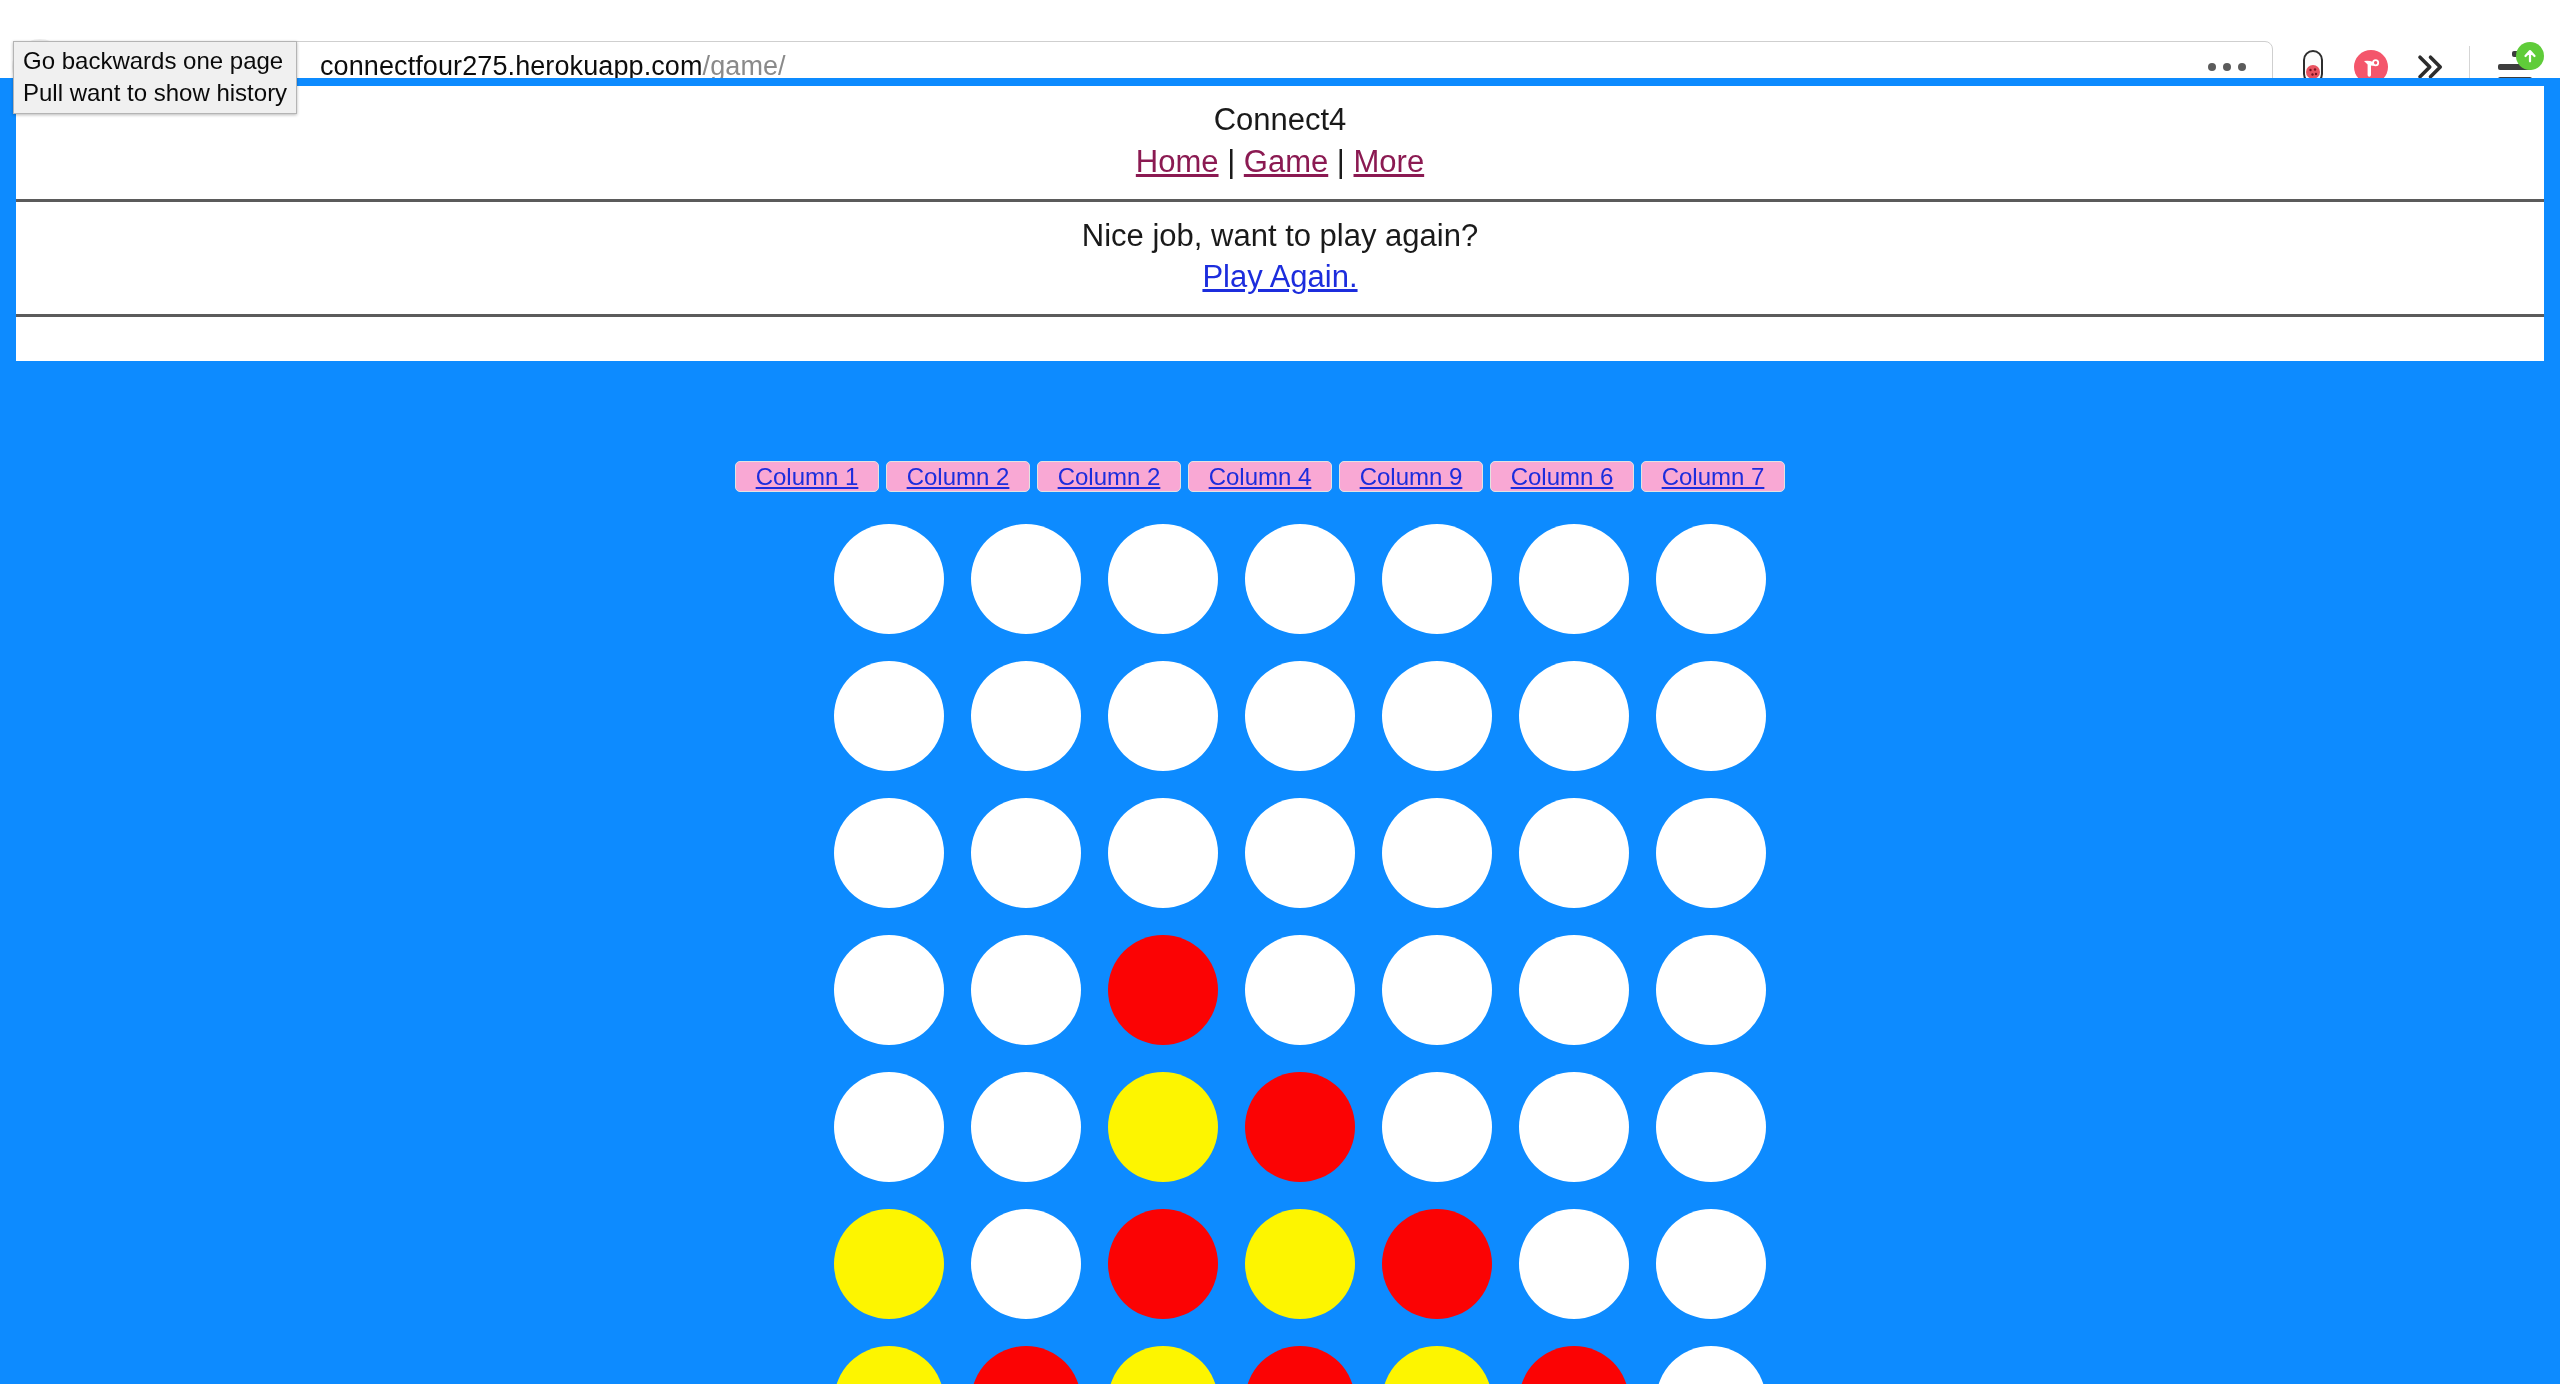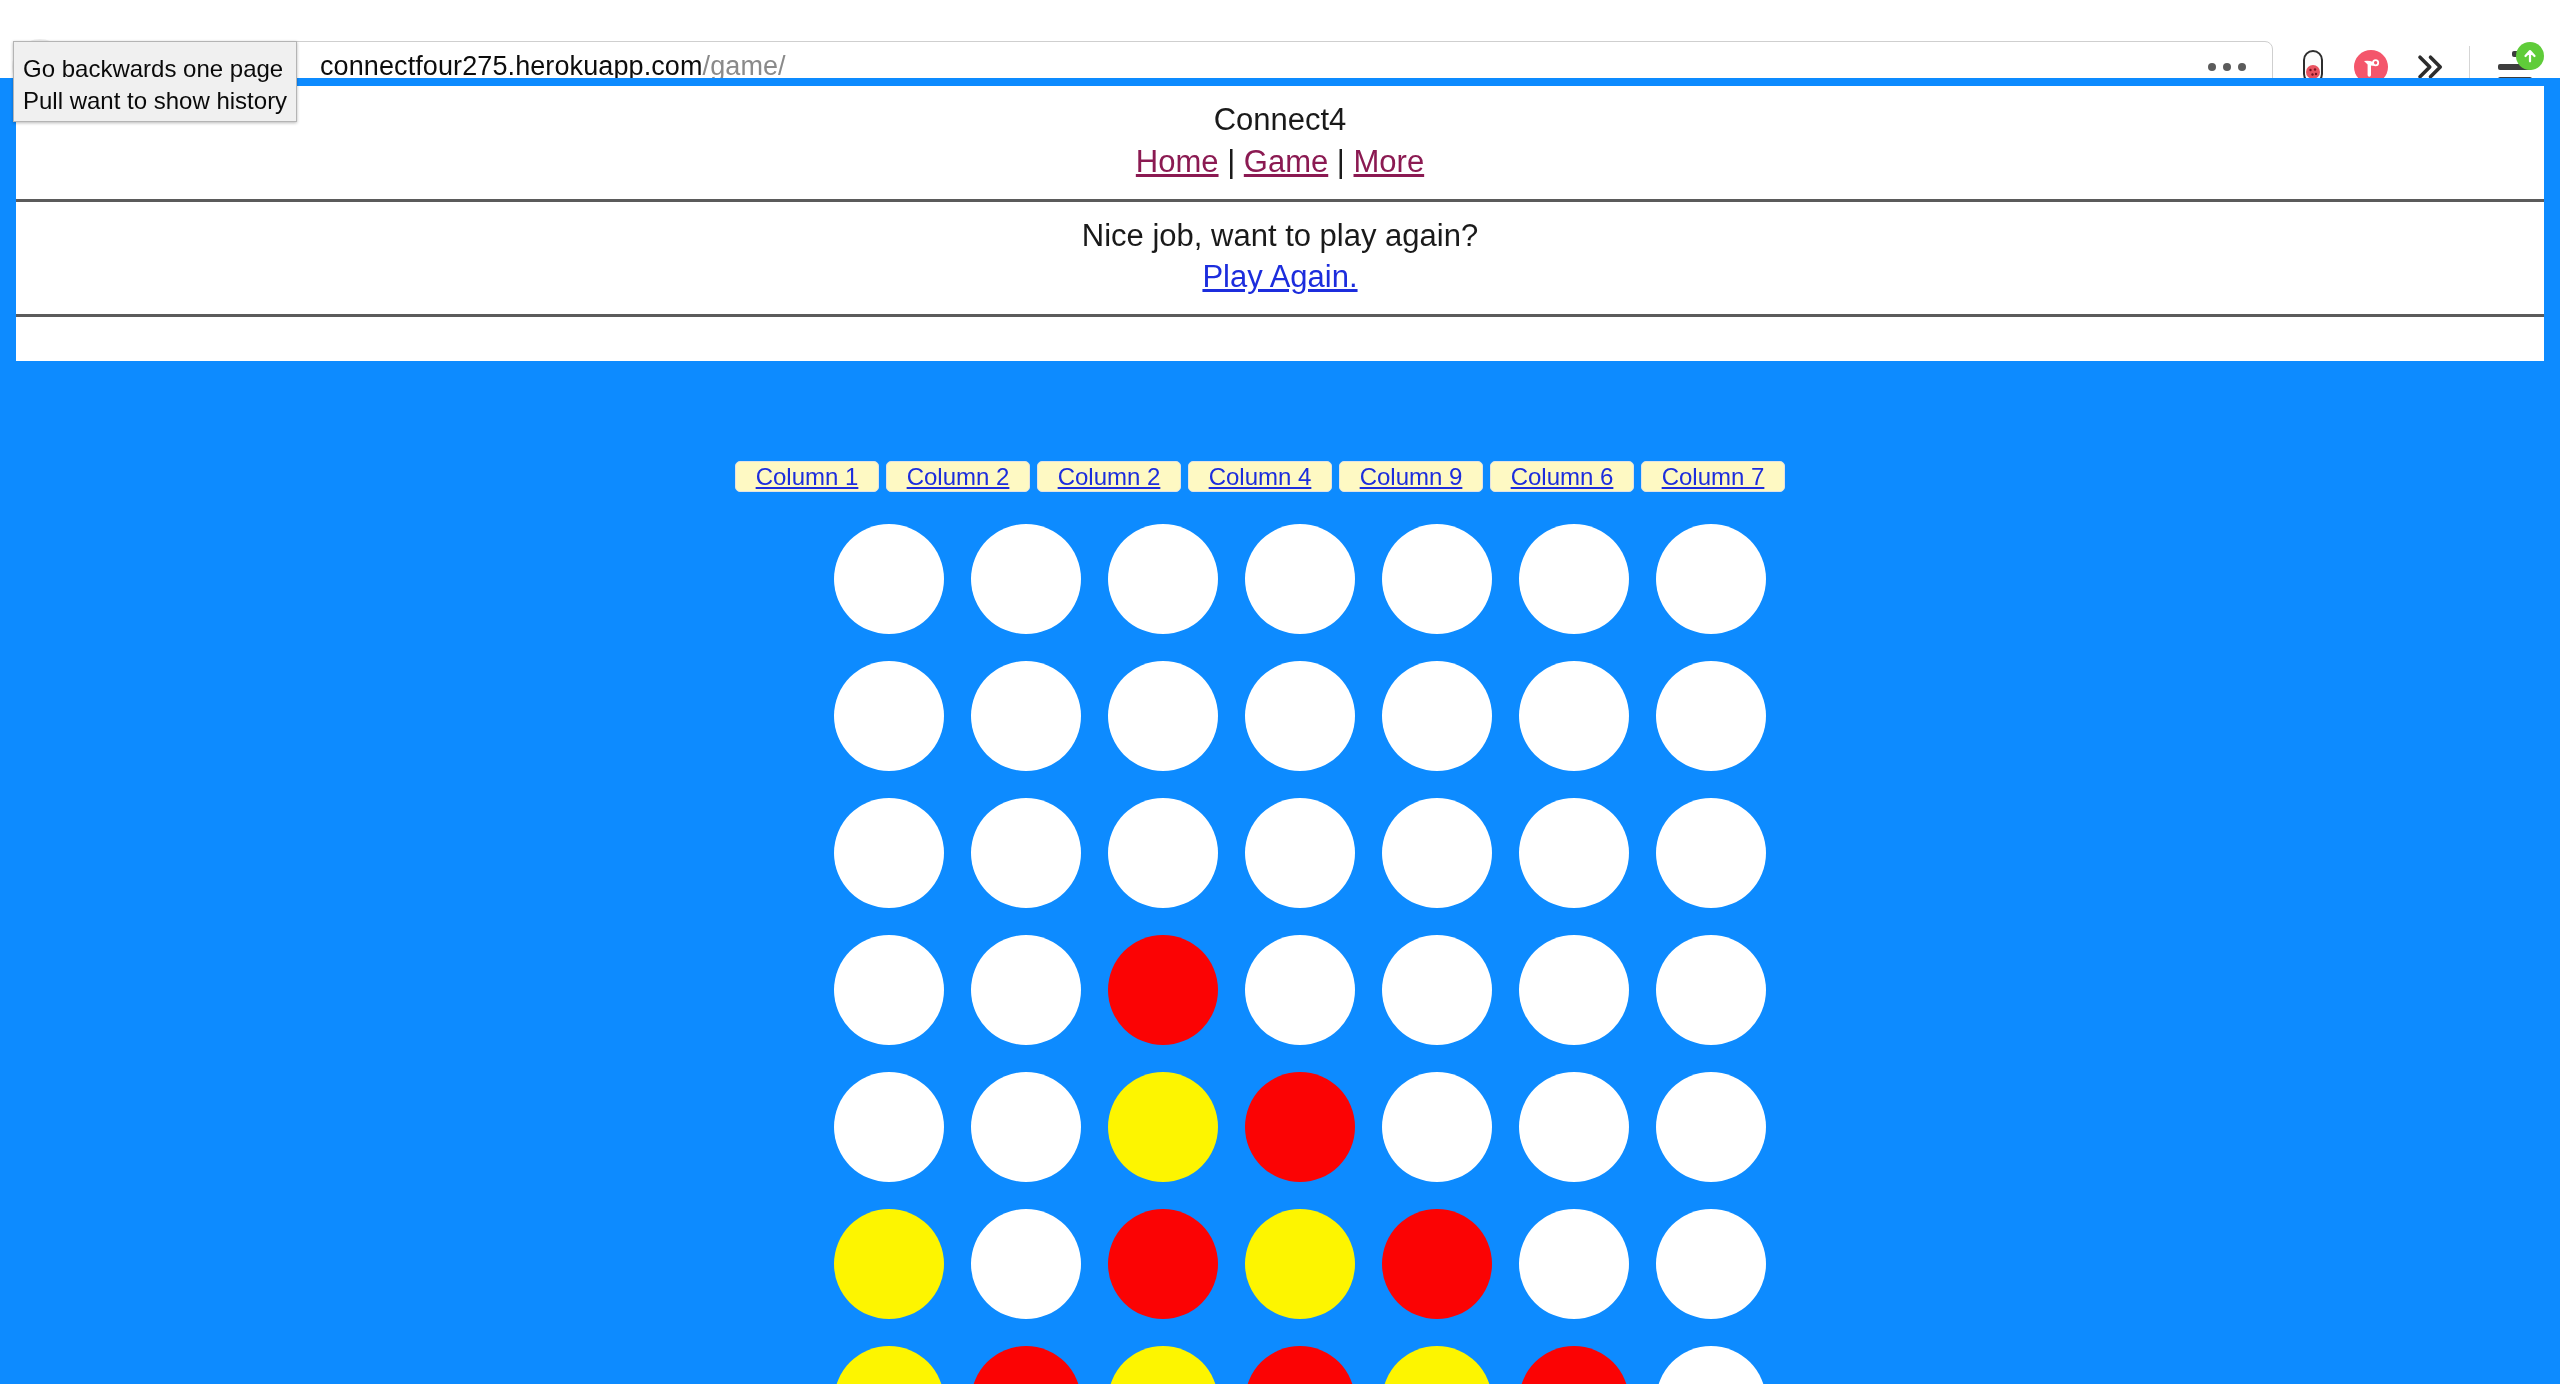--- a/index.html
+++ b/index.html
@@ -95,21 +95,21 @@
     display: flex; align-items: center; justify-content: center;
   }
 
   
   #back-tooltip {
     position: absolute;
     left: 13px; top: 41px;
     background: #f0f0f0;
     border: 1px solid #b4b4b4;
     box-shadow: 0 1px 3px rgba(0,0,0,0.28);
-    padding: 11px 9px 5px 9px;
+    padding: 3px 9px 5px 9px;
     font-size: 24px;
     color: #0a0a0a;
     line-height: 1.32;
     z-index: 50;
     white-space: nowrap;
   }
 
   
   #page-viewport {
     position: absolute;
@@ -152,21 +152,21 @@
     left: 0; top: 0;
     width: 2560px; height: 1306px;
   }
   #column-buttons {
     position: absolute;
     left: 735px; top: 383px;
     display: flex; gap: 7px;
   }
   .col-btn {
     width: 144px; height: 31px;
-    background: #fef9c3;
+    background: #f9a8d4;
     border: 1px solid #e2e2e2;
     border-radius: 5px;
     display: flex; align-items: center; justify-content: center;
   }
   .col-btn a {
     font-size: 24px;
     color: #1c2ddd;
     text-decoration: underline;
     line-height: 1;
   }

